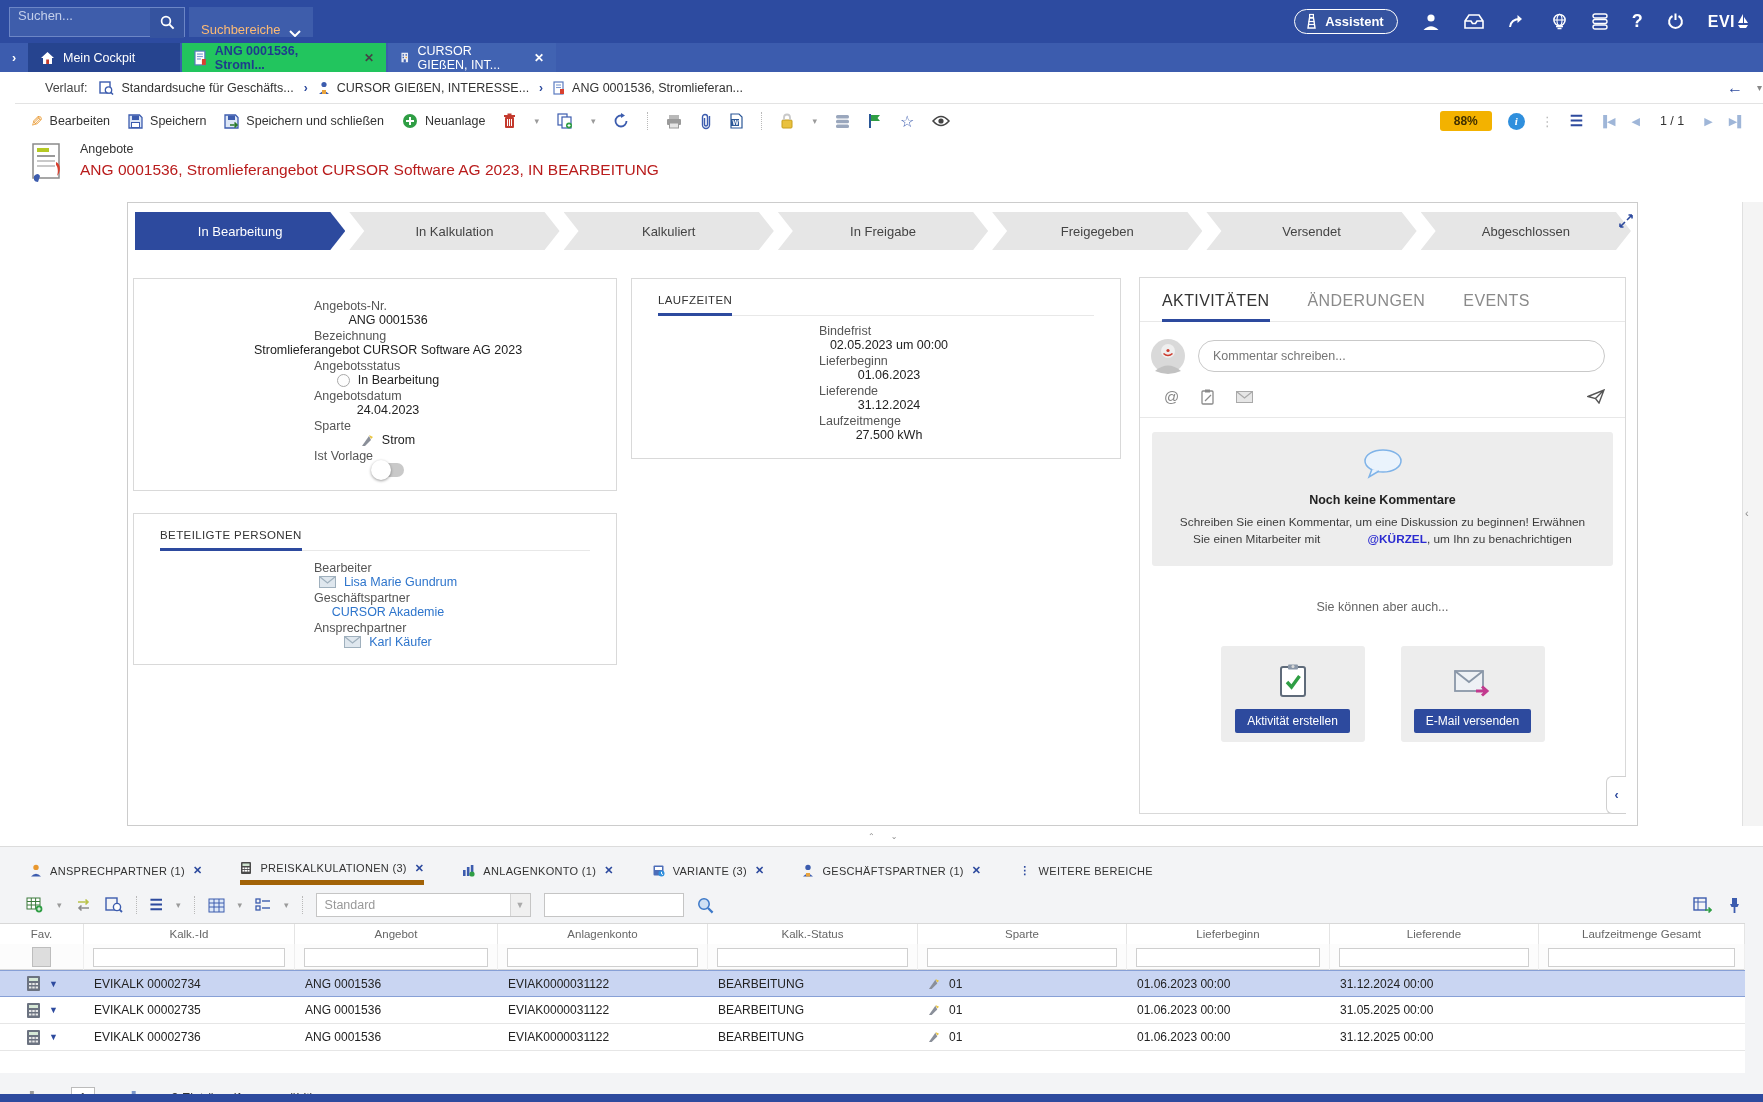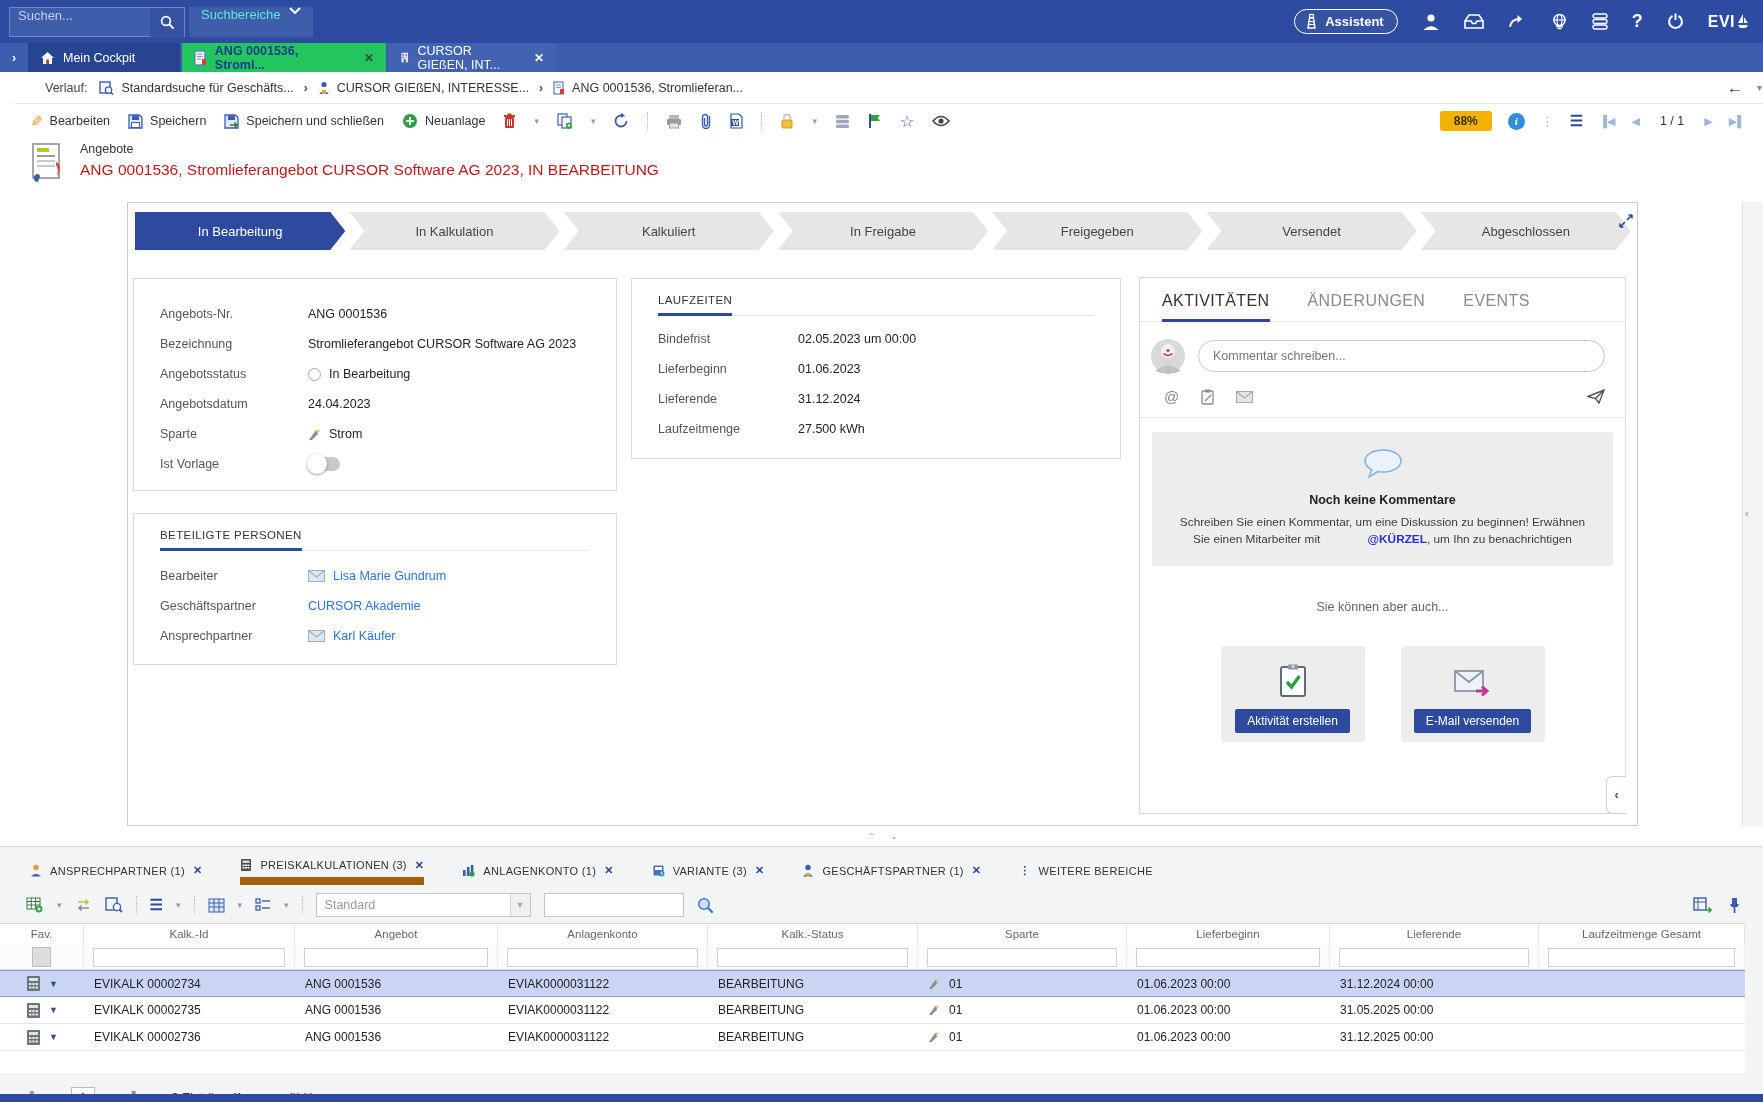--- a/index.html
+++ b/index.html
@@ -6,21 +6,21 @@
   body { font-family: "Liberation Sans", sans-serif; background:#fff; }
   .app { position:relative; width:1763px; height:1102px; overflow:hidden; background:#fff; font-size:12.5px; color:#333; }
   .abs { position:absolute; }
 
   
   .topbar { left:0; top:0; width:1763px; height:43px; background:#2d4ba0; display:flex; align-items:center; padding:0 14px 0 9px; }
   .searchbox { width:176px; height:30px; background:#3e5dab; border:1px solid #6c86c6; display:flex; align-items:flex-start; }
   .searchbox input { flex:1; background:transparent; border:none; outline:none; color:#dfe6f6; font-size:13px; padding:0 8px; font-family:inherit; width:120px;}
   .searchbox input::placeholder { color:#c3cfeb; }
   .search-btn { width:34px; height:30px; background:#35539f; display:flex; align-items:center; justify-content:center; cursor:pointer; }
-  .scopebtn { margin-left:4px; height:30px; background:#3e5dab; color:#5eead4; font-size:13px; display:flex; align-items:flex-start; gap:8px; padding:0 12px; cursor:pointer; }
+  .scopebtn { margin-left:4px; height:30px; background:#3e5dab; color:#fdba74; font-size:13px; display:flex; align-items:flex-end; gap:8px; padding:0 12px; cursor:pointer; }
   .top-right { margin-left:auto; display:flex; align-items:center; gap:24px; color:#fff; }
   .assist-pill { display:flex; align-items:center; gap:7px; border:1.5px solid #fff; border-radius:15px; padding:3px 13px 4px 10px; font-weight:bold; font-size:13px; cursor:pointer; background:#35539f; }
   .topicon { display:flex; align-items:center; justify-content:center; cursor:pointer; }
   .brand { font-size:16px; font-weight:bold; letter-spacing:.5px; display:flex; align-items:flex-start; gap:2px; cursor:default; }
 
   
   .tabrow { left:0; top:43px; width:1763px; height:29px; background:#3c5cae; display:flex; align-items:stretch; }
   .tab-lead { width:28px; display:flex; align-items:center; justify-content:center; color:#fff; font-weight:bold; cursor:pointer; }
   .wtab { display:flex; align-items:center; gap:8px; padding:0 12px; font-size:12.5px; margin-right:2px; cursor:pointer; }
   .wtab .x { font-weight:bold; font-size:12px; margin-left:6px; cursor:pointer; }
@@ -56,21 +56,21 @@
   
   .mainpanel { left:127px; top:202px; width:1511px; height:624px; background:#fff; border:1px solid #ccc; }
   .steps { position:absolute; left:7px; top:9px; width:1496px; height:38px; display:flex; gap:4px; }
   .step { flex:1; display:flex; align-items:center; justify-content:center; font-size:13px; color:#444; background:#e6e6e6;
           clip-path:polygon(0 0, calc(100% - 15px) 0, 100% 50%, calc(100% - 15px) 100%, 0 100%, 15px 50%); cursor:pointer; }
   .step.first { clip-path:polygon(0 0, calc(100% - 15px) 0, 100% 50%, calc(100% - 15px) 100%, 0 100%); }
   .step.active { background:#2d4a9e; color:#fff; }
   .expand-ico { position:absolute; right:3px; top:10px; cursor:pointer; }
 
   .card { position:absolute; background:#fff; border:1px solid #d9d9d9; }
-  .frow { display:flex; align-items:center; height:30px; }
+  .frow { display:flex; align-items:center; height:30px;flex-direction:column; }
   .flabel { width:148px; color:#555; flex:none; }
   .fvalue { color:#222; display:flex; align-items:center; gap:8px; }
   .link { color:#2e75cc; cursor:pointer; }
   .radio { width:13px; height:13px; border-radius:50%; border:1px solid #a9a9a9; background:#fdfdfd; display:inline-block; }
   .toggle { width:32px; height:14px; border-radius:7px; background:#c9c9c9; position:relative; cursor:pointer; }
   .toggle .knob { position:absolute; left:-1px; top:-3px; width:20px; height:20px; border-radius:50%; background:#fff; box-shadow:0 1px 3px rgba(0,0,0,.4); }
   .sectab { font-size:11.5px; color:#333; letter-spacing:.4px; display:inline-block; padding-bottom:7px; border-bottom:3px solid #2d4a9e; }
   .secline { border-bottom:1px solid #e8e8e8; margin-top:-1px; }
 
   
@@ -93,21 +93,21 @@
 
   .rightrail { left:1742px; top:202px; width:21px; height:624px; background:#f4f4f4; border-left:1px solid #e0e0e0; }
   .rail-handle { position:absolute; left:2px; top:305px; color:#8a8a8a; font-size:11px; cursor:pointer; }
   .splitter { left:868px; top:832px; display:flex; gap:16px; color:#8a8a8a; font-size:8px; cursor:pointer; }
 
   
   .bottom { left:0; top:846px; width:1763px; height:248px; background:#f3f4f6; border-top:1px solid #dcdcdc; }
   .btabs { display:flex; align-items:flex-end; gap:38px; padding:10px 0 0 30px; height:38px; }
   .btab { display:flex; align-items:center; gap:8px; font-size:11px; letter-spacing:.3px; color:#333; padding-bottom:8px; cursor:pointer; }
   .btab .x { color:#2d4a9e; font-weight:bold; font-size:11px; }
-  .btab.on { border-bottom:8px solid #a16207; padding-bottom:5px; }
+  .btab.on { border-bottom:5px solid #a16207; padding-bottom:5px; }
   .gridbar { display:flex; align-items:center; gap:13px; padding:8px 0 6px 26px; }
   .gsel { width:215px; height:24px; border:1px solid #c5c5c5; background:#fff; color:#999; display:flex; align-items:center; padding-left:8px; cursor:default; }
   .gsel .arr { margin-left:auto; width:20px; height:22px; background:#f0f0f0; border-left:1px solid #d5d5d5; display:flex; align-items:center; justify-content:center; color:#aaa; font-size:9px; }
   .ginput { width:140px; height:24px; border:1px solid #c5c5c5; background:#fff; outline:none; font-family:inherit; padding:0 6px; }
   .gridbar-right { margin-left:auto; display:flex; gap:16px; padding-right:22px; }
 
   .grid { width:1745px; background:#fff; border-top:1px solid #d8d8d8; }
   .grow { display:grid; grid-template-columns:84px 211px 203px 210px 210px 209px 203px 209px 206px; align-items:center; }
   .ghead .gcell { font-size:11.5px; color:#666; text-align:center; height:20px; line-height:20px; border-right:1px solid #e4e4e4; }
   .gfilters { height:26px; border-bottom:1px solid #d8d8d8; background:#fcfcfc; }

